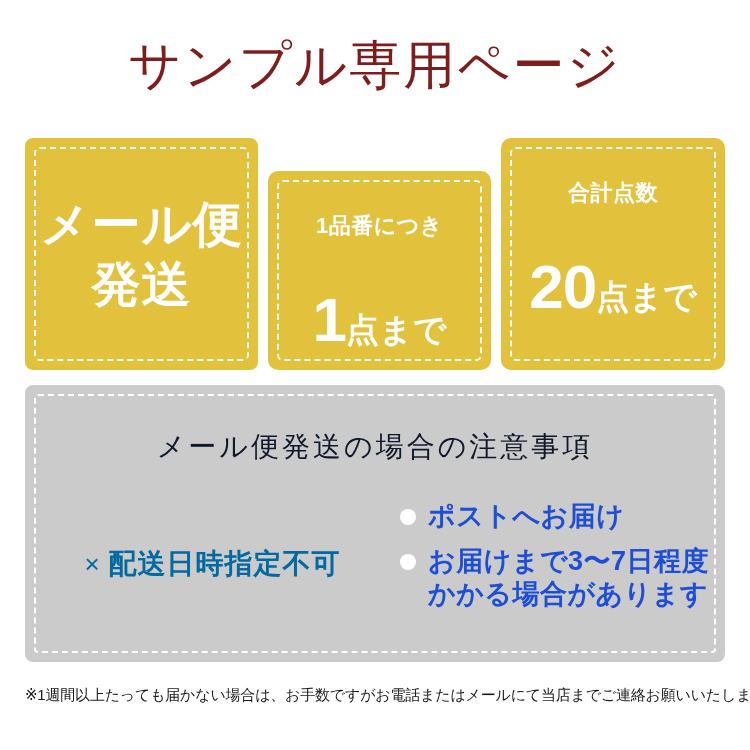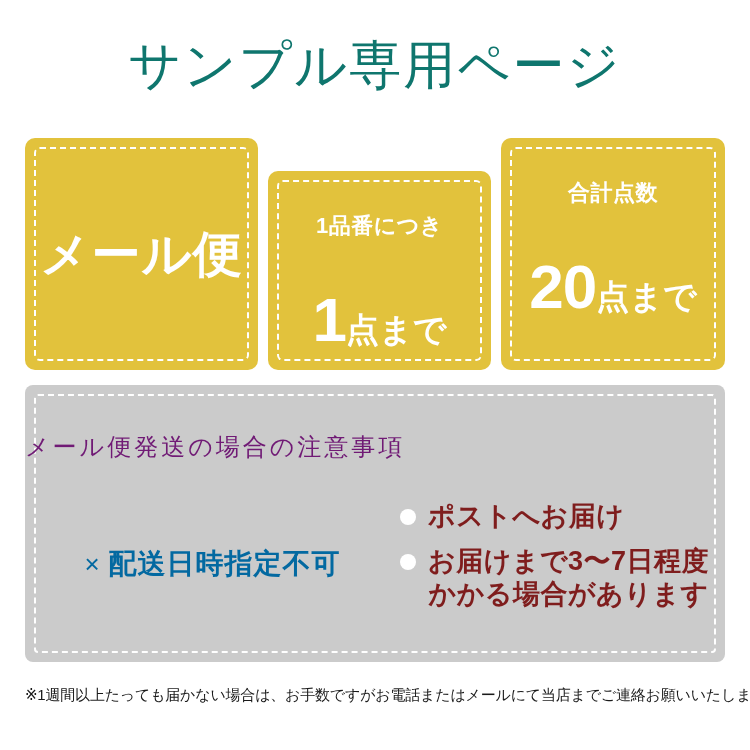--- a/index.html
+++ b/index.html
@@ -21,21 +21,21 @@
 
   
   .page-title {
     position: absolute;
     left: 0;
     top: 34px;
     width: 750px;
     text-align: center;
     font-size: 52px;
     line-height: 62px;
-    color: #0f766e;
+    color: #7f1d1d;
     letter-spacing: 2px;
     font-weight: 400;
     white-space: nowrap;
   }
 
   
   .cards {
     position: absolute;
     left: 25px;
     top: 138px;
@@ -48,21 +48,21 @@
     position: relative;
     background: #e2c23c;
     border-radius: 10px;
     box-sizing: border-box;
     display: flex;
     flex-direction: column;
     align-items: center;
     color: #ffffff;
     overflow: hidden;
   }
-  .card.wide { flex: 0 0 233px; }
+  .card.wide { flex: 0 0 233px; border-radius: 8px; }
   .card.mid  { flex: 0 0 223px; margin-top: 33px; }
   .card.last { flex: 0 0 224px; }
   .card .dash {
     position: absolute;
     left: 9px;
     top: 9px;
     right: 9px;
     bottom: 9px;
     border: 2px dashed #ffffff;
     border-radius: 6px;
@@ -136,23 +136,23 @@
     right: 9px;
     bottom: 9px;
     border: 2px dashed #ffffff;
     border-radius: 4px;
     pointer-events: none;
   }
   .notice-heading {
     position: absolute;
     left: 0; right: 0;
     top: 47px;
-    text-align: left;
-    color: #701a75;
-    font-size: 24px;
+    text-align: center;
+    color: #0f172a;
+    font-size: 28px;
     line-height: 30px;
     letter-spacing: 3px;
     white-space: nowrap;
   }
 
   .notice-body {
     position: absolute;
     left: 0;
     right: 0;
     top: 115px;
@@ -169,22 +169,21 @@
     letter-spacing: 1px;
     white-space: nowrap;
   }
   .notice-left .xmark {
     font-weight: 400;
     font-size: 26px;
     margin-right: 8px;
   }
   .notice-right {
     flex: 1 1 auto;
-    color: #7f1d1d;
-    text-align: center;
+    color: #1d4ed8;
   }
   .bullet-row {
     display: flex;
     align-items: flex-start;
     margin-bottom: 12px;
   }
   .bullet-row:last-child { margin-bottom: 16px; }
   .bullet-dot {
     flex: 0 0 auto;
     width: 16px;
@@ -221,20 +220,21 @@
 <div class="page">
 
   <div class="page-title">サンプル専用ページ</div>
 
   <div class="cards">
 
     <div class="card wide">
       <span class="dash"></span>
       <div class="card-big-stack">
         <div>メール便</div>
+        <div>発送</div>
       </div>
     </div>
 
     <div class="card mid">
       <span class="dash"></span>
       <div class="card-caption">1品番につき</div>
       <div class="card-value">
         <span class="num">1</span>
         <span class="unit">点まで</span>
       </div>

